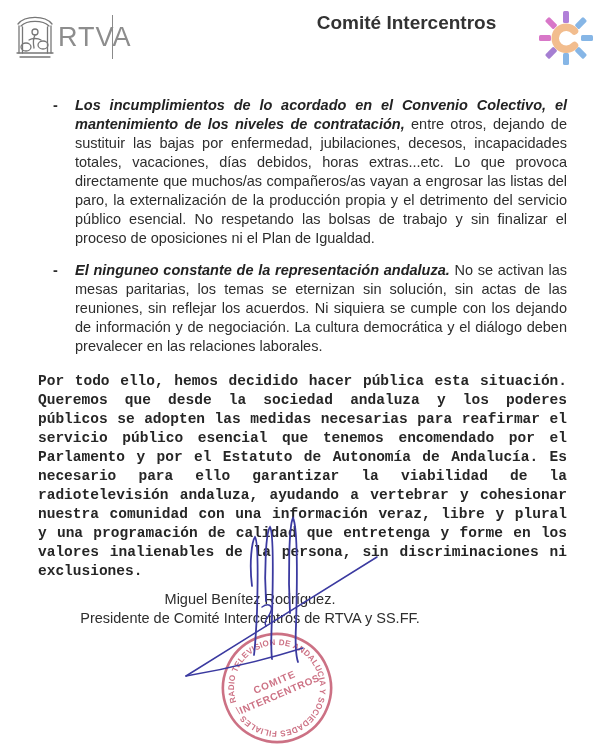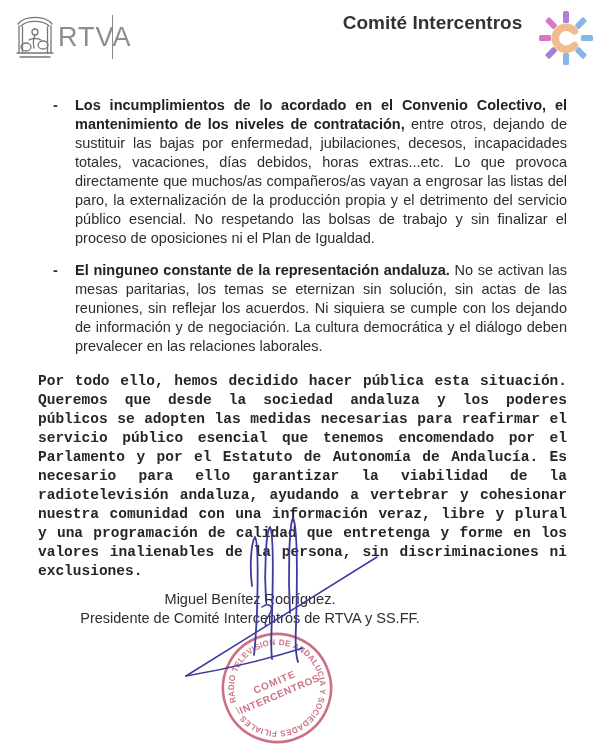--- a/index.html
+++ b/index.html
@@ -12,33 +12,33 @@
   .emblem{position:absolute;left:13px;top:9px;width:44px;height:52px;}
   .rtva-acronym{
     position:absolute;left:58px;top:22px;font-size:27px;color:#8d8d8d;
     letter-spacing:1px;font-weight:400;
   }
   .brand-sep{position:absolute;left:112px;top:15px;width:1px;height:44px;background:#8a8a8a;}
   .org-name{
     position:absolute;left:123px;top:30px;font-size:11px;line-height:13.5px;color:#4c4c4c;
   }
   .doc-title{
-    position:absolute;left:330px;top:11px;width:205px;text-align:center;
+    position:absolute;left:304px;top:11px;width:205px;text-align:center;
     font-size:19px;font-weight:700;line-height:24px;color:#333;
   }
   .cs-logo{position:absolute;left:537px;top:7px;width:58px;height:62px;}
   
   .bodytext{
     position:absolute;left:38px;top:96px;width:529px;
     font-size:14.5px;line-height:19px;text-align:justify;
   }
   .bullet{display:flex;margin-bottom:13px;padding-left:15px;}
   .bullet .marker{width:22px;flex:0 0 22px;font-weight:700;}
   .bullet .btext{margin:0;flex:1;text-align:justify;}
-  .btext b{font-weight:700;color:#232323;}
+  .btext b{font-weight:700;color:#232323;font-style:italic;}
   .closing{margin:16px 0 0 0;font-weight:700;color:#262626;text-align:justify;font-family:Liberation Mono, monospace;}
   
   .sig-block{
     position:absolute;left:30px;top:590px;width:440px;text-align:center;
     font-size:14.5px;line-height:19px;color:#2e2e2e;
   }
   
   .stamp{position:absolute;left:207px;top:628px;width:140px;height:120px;opacity:.82;}
   .stamp text{font-family:"Liberation Sans", sans-serif;font-weight:700;}
   .sig-ink{position:absolute;left:0;top:0;width:600px;height:748px;pointer-events:none;}

